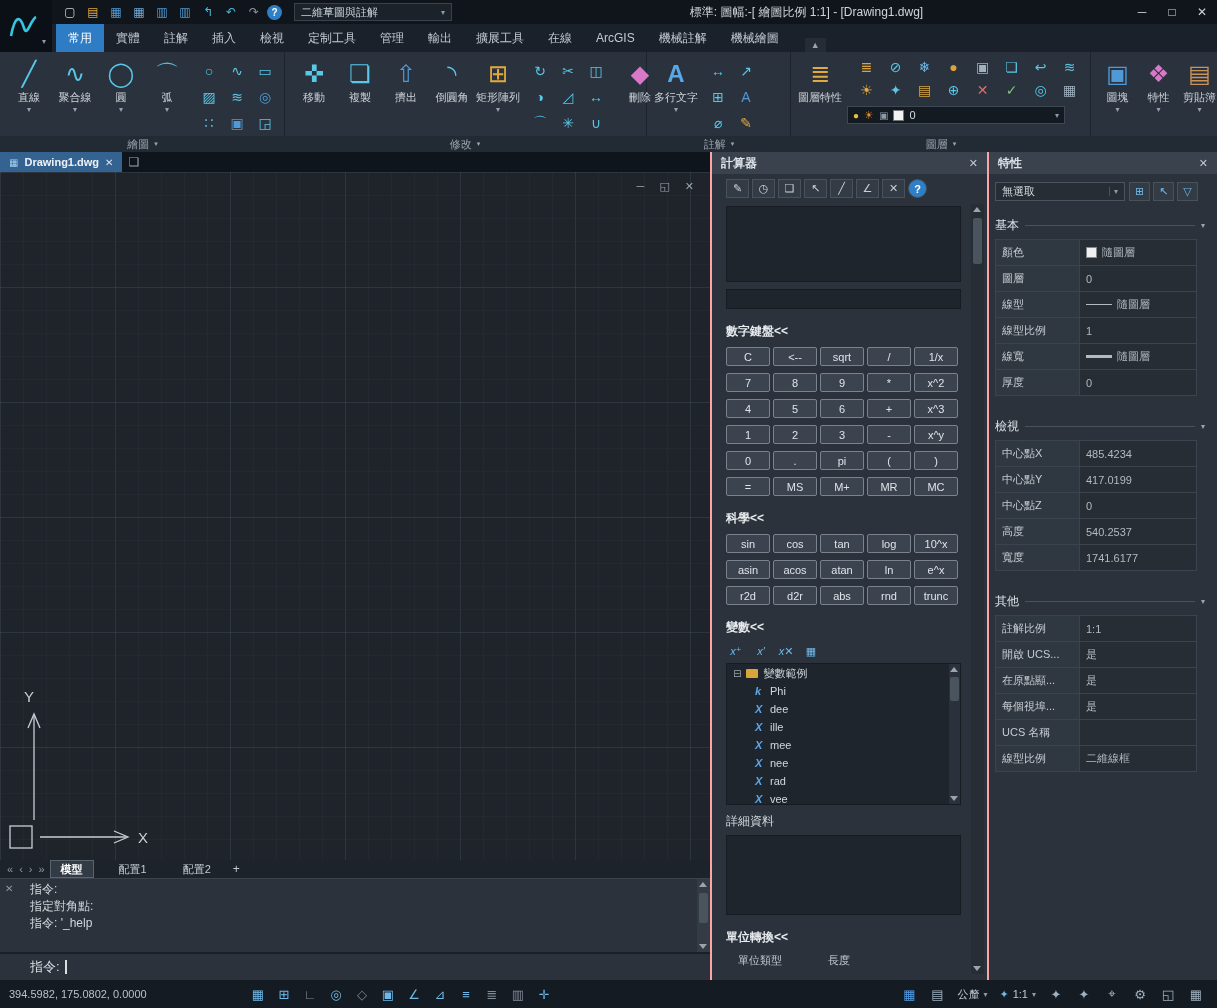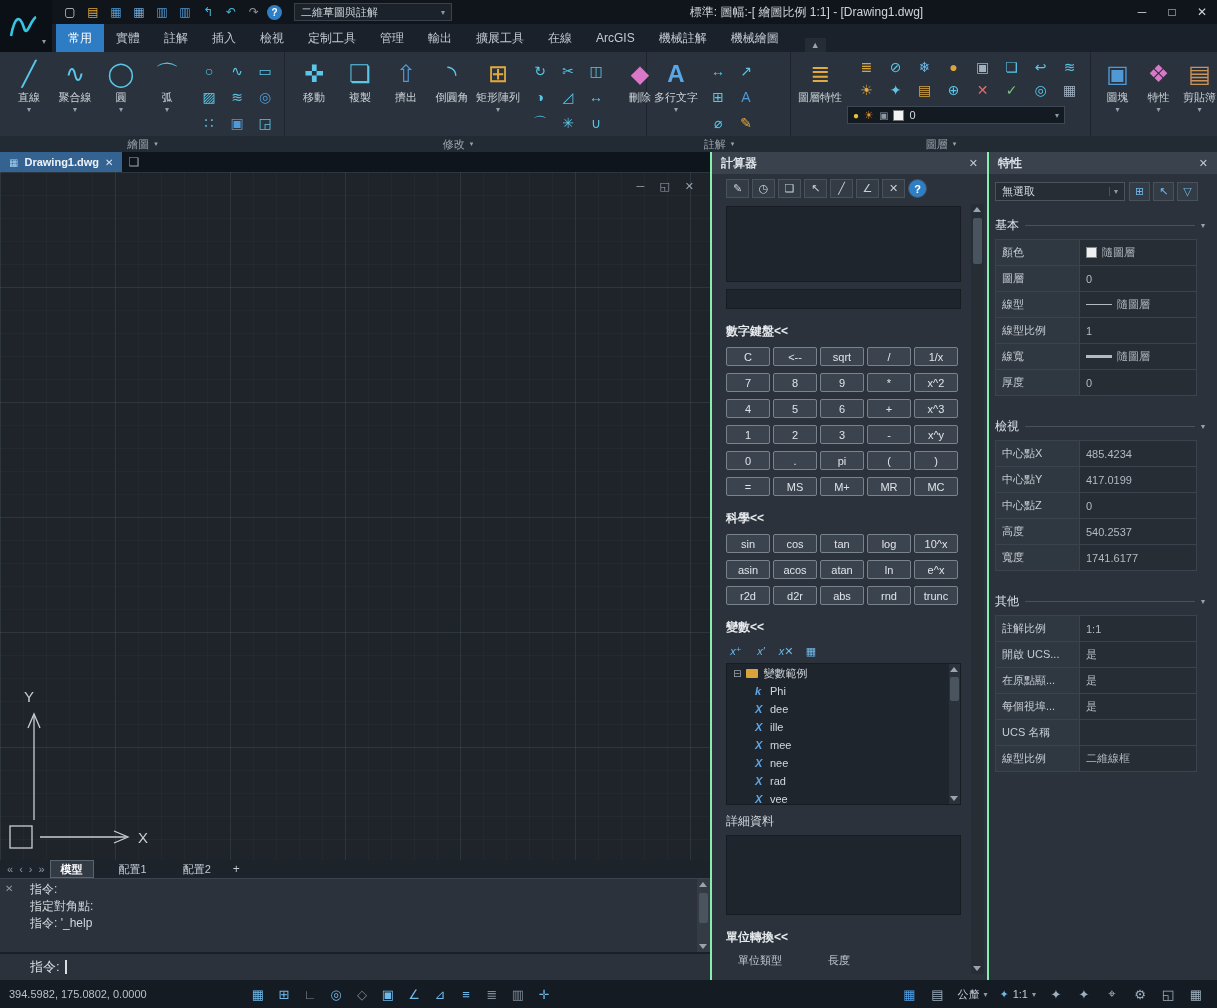--- a/index.html
+++ b/index.html
@@ -51,21 +51,21 @@
   #layercombo{width:218px;height:18px;background:#141a21;border:1px solid #3e4854;display:flex;align-items:center;gap:5px;padding:0 5px;font-size:11px;color:#d6dbe0;margin-top:5px;box-sizing:border-box;}
   #layercombo .bulb{color:#e8c33a;font-size:10px;}
   #layercombo .frz{color:#e2902c;font-size:11px;}
   #layercombo .lck{color:#8d99a5;font-size:10px;}
   #layercombo .lsw{width:9px;height:9px;background:#f2f2f2;border:1px solid #777;display:inline-block;}
   #layercombo .ldd{margin-left:auto;font-size:8px;color:#8d99a5;}
 
   #plabels{position:absolute;top:136px;left:0;width:1217px;height:16px;background:#222a33;font-size:11px;color:#9aa4ae;}
   .plab-seg{position:absolute;top:0;height:16px;display:flex;align-items:center;justify-content:center;gap:5px;}
   .plab-seg .pv{font-size:7px;}
-  #pl-draw{left:0;width:285px;} #pl-mod{left:277px;width:362px;} #pl-ann{left:647px;width:144px;} #pl-lay{left:791px;width:300px;}
+  #pl-draw{left:0;width:285px;} #pl-mod{left:284px;width:362px;} #pl-ann{left:647px;width:144px;} #pl-lay{left:791px;width:300px;}
 
   
   #doctabs{position:absolute;top:152px;left:0;width:710px;height:20px;background:#0f151c;display:flex;align-items:center;gap:6px;}
   .doctab{display:flex;align-items:center;gap:6px;height:20px;padding:0 9px;background:#356391;color:#eef2f6;font-size:11px;font-weight:bold;}
   .doctab .dicon{color:#9fd0f0;font-size:10px;font-weight:normal;}
   .doctab .dclose{font-size:10px;font-weight:normal;color:#dbe4ec;}
   #newtab-icon{color:#9aa4ae;font-size:12px;}
   #canvas{position:absolute;top:172px;left:0;width:710px;height:688px;background-color:#1e242a;
     background-image:
       linear-gradient(rgba(140,160,180,0.10) 1px, transparent 1px),
@@ -89,21 +89,21 @@
   #cmd-lines{padding:2px 20px 0 30px;}
   .cmdline{font-size:12px;line-height:17px;color:#d2d7dd;white-space:pre;}
   #cmdinput{position:absolute;top:952px;left:0;width:710px;height:28px;background:#2b323c;border-top:2px solid #1a2027;display:flex;align-items:center;padding-left:30px;font-size:13px;color:#d9dee3;box-sizing:border-box;}
   .caret{display:inline-block;width:2px;height:14px;background:#d9dee3;margin-left:5px;}
   .sbar{position:absolute;right:0;top:0;bottom:0;width:13px;background:#343b45;}
   .sb-up{position:absolute;top:3px;left:2px;width:0;height:0;border-left:4px solid transparent;border-right:4px solid transparent;border-bottom:5px solid #9aa4ae;}
   .sb-down{position:absolute;bottom:3px;left:2px;width:0;height:0;border-left:4px solid transparent;border-right:4px solid transparent;border-top:5px solid #9aa4ae;}
   .sb-thumb{position:absolute;left:2px;width:9px;background:#4a545f;border-radius:2px;}
 
   
-  .palette{position:absolute;top:152px;height:828px;background:#2b323b;border-left:2px solid #86efac;box-sizing:border-box;overflow:hidden;}
+  .palette{position:absolute;top:152px;height:828px;background:#2b323b;border-left:2px solid #fca5a5;box-sizing:border-box;overflow:hidden;}
   #calc{left:710px;width:277px;}
   #props{left:987px;width:230px;}
   .ptitle{height:22px;background:#3a424d;display:flex;align-items:center;padding:0 9px;font-size:12px;font-weight:bold;color:#dde2e8;}
   .ptitle .x{margin-left:auto;font-weight:normal;color:#c3cad2;font-size:11px;}
 
   #calc-body{position:relative;padding:0 26px 0 14px;}
   #calc-toolbar{display:flex;gap:3px;margin-top:5px;}
   .ct{width:23px;height:19px;background:#333b45;border:1px solid #49525c;display:flex;align-items:center;justify-content:center;font-size:11px;color:#c8cfd6;box-sizing:border-box;}
   .ct.help{background:#2f7fc7;border-radius:50%;color:#fff;font-weight:bold;width:19px;}
   #calc-display{height:74px;background:#1f252c;border:1px solid #171c22;margin-top:8px;}

